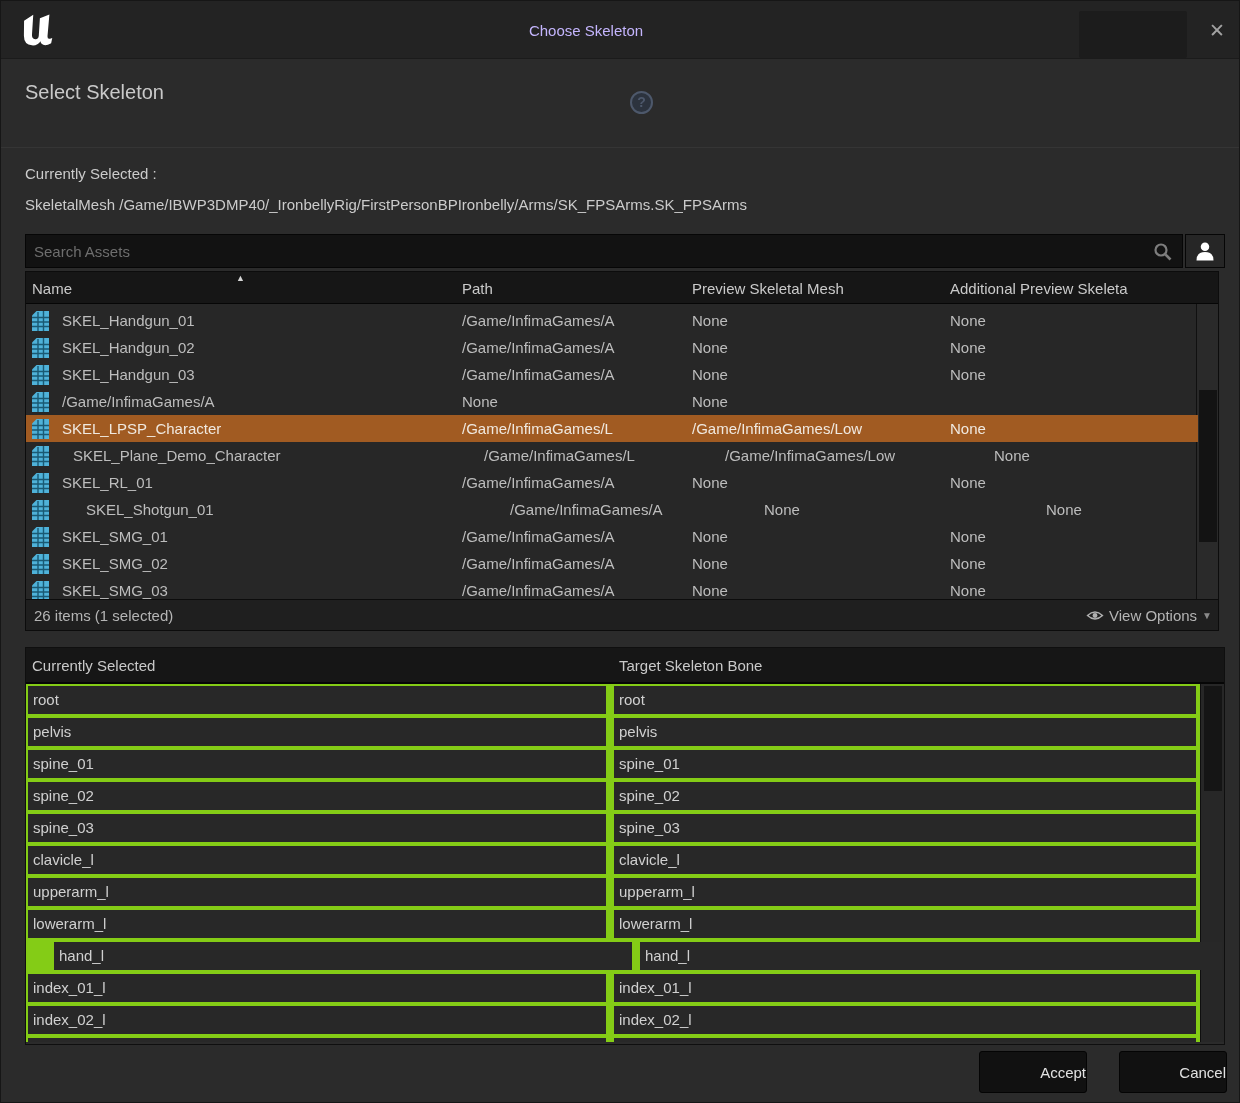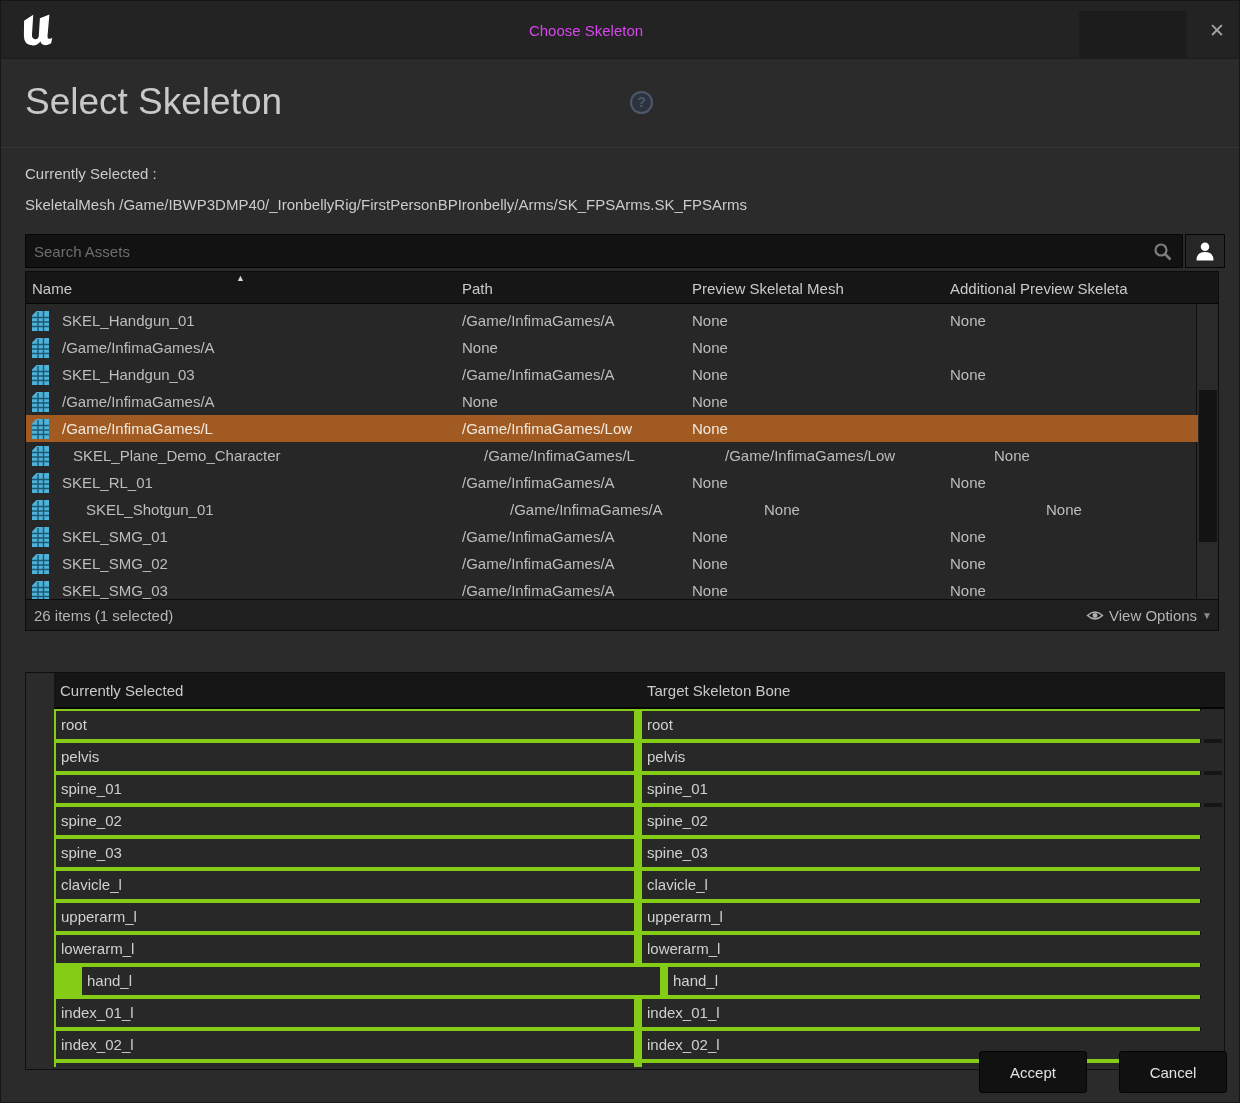--- a/index.html
+++ b/index.html
@@ -5,25 +5,25 @@
   * { margin:0; padding:0; box-sizing:border-box; }
   html,body { width:1240px; height:1103px; }
   body {
     position:relative; background:#2b2b2b; overflow:hidden;
     font-family:"Liberation Sans","DejaVu Sans",sans-serif;
     color:#c8c8c8; border:1px solid #161616;
   }
   
   .titlebar { position:absolute; left:0; top:0; width:1240px; height:58px; background:#232323; border-bottom:1px solid #1b1b1b; }
   .logo { position:absolute; left:18px; top:10px; width:38px; height:38px; }
-  .win-title { position:absolute; left:585px; top:21px; transform:translateX(-50%); font-size:15px; color:#d946ef; white-space:nowrap; }
+  .win-title { position:absolute; left:585px; top:21px; transform:translateX(-50%); font-size:15px; color:#c4b5fd; white-space:nowrap; }
   .tb-placeholder { position:absolute; left:1078px; top:10px; width:108px; height:47px; background:#1c1c1c; border-radius:2px; }
   .close-btn { position:absolute; left:1202px; top:16px; width:28px; height:28px; color:#a2a2a2; font-size:19px; line-height:28px; text-align:center; cursor:pointer; }
   
-  .page-title { position:absolute; left:24px; top:80px; font-size:37px; font-weight:400; color:#c9c9c9; }
+  .page-title { position:absolute; left:24px; top:80px; font-size:20px; font-weight:400; color:#c9c9c9; }
   .help-icon { position:absolute; left:629px; top:90px; width:23px; height:23px; border-radius:50%;
     background:#2c333e; border:2px solid #4d586b; color:#4d586b; font-size:14px; font-weight:bold;
     text-align:center; line-height:19px; }
   .hdiv { position:absolute; left:0; top:146px; width:1240px; height:1px; background:#3e3e3e; opacity:.55; }
   
   .cursel-label { position:absolute; left:24px; top:164px; font-size:15px; color:#cbcbcb; }
   .cursel-value { position:absolute; left:24px; top:195px; font-size:15px; color:#cbcbcb; white-space:nowrap; }
   
   .search-wrap { position:absolute; left:24px; top:233px; width:1158px; height:34px; background:#121212; border:1px solid #060606; }
   .search-wrap input { position:absolute; left:8px; top:0; width:1100px; height:32px; background:transparent; border:none; outline:none;
@@ -46,36 +46,36 @@
   .asset-row.selected .cell { color:#f0e9e0; }
   .asset-row svg { display:block; }
   .asset-scroll { position:absolute; right:0; top:0; width:22px; height:295px; background:#2a2a2a; border-left:1px solid #101010; }
   .asset-thumb { position:absolute; left:2px; top:86px; width:18px; height:152px; background:#131313; }
   .asset-footer { position:relative; height:31px; background:#1f1f1f; border-top:1px solid #0c0c0c;
     display:flex; align-items:center; font-size:15px; }
   .footer-count { margin-left:8px; color:#b5b5b5; }
   .view-options { margin-left:auto; margin-right:6px; display:flex; align-items:center; gap:5px; color:#b5b5b5; cursor:pointer; }
   .view-caret { font-size:10px; color:#8a8a8a; }
   
-  .bone-table { position:absolute; left:24px; top:671px; width:1200px; height:398px; border:1px solid #0f0f0f;padding-left:28px; }
+  .bone-table { position:absolute; left:24px; top:646px; width:1200px; height:398px; border:1px solid #0f0f0f; }
   .bone-header { position:relative; height:36px; background:#161616; border-bottom:2px solid #060606; }
   .bone-header .bh { position:absolute; top:9px; font-size:15px; color:#c9c9c9; }
   .bh-left { left:6px; }
   .bh-right { left:593px; }
   .bone-body { position:relative; height:358px; background:#84cc16; overflow:hidden; }
   .bone-row { position:absolute; left:2px; width:1168px; height:28px; display:flex; gap:8px; }
   .bone-cell { background:#282828; height:28px; font-size:15px; color:#d0d0d0; line-height:28px; padding-left:5px;
     white-space:nowrap; overflow:hidden; }
   .bone-cell.l { width:578px; }
   .bone-cell.r { flex:1; }
   .bone-scroll { position:absolute; right:0; top:0; width:24px; height:358px; background:#272727; border-left:1px solid #0f0f0f; }
   .bone-thumb { position:absolute; left:3px; top:2px; width:18px; height:105px; background:#151515; }
   
   .btn { position:absolute; top:1050px; width:108px; height:42px; background:#111111; border:1px solid #040404; border-radius:3px;
-    color:#e2e2e2; font-size:15px; font-family:inherit; cursor:pointer; }
+    color:#e2e2e2; font-size:15px; font-family:inherit; cursor:pointer;text-align:right; }
   .btn-accept { left:978px; }
   .btn-cancel { left:1118px; }
 </style>
 </head>
 <body>
 
 <div class="titlebar">
   <svg class="logo" viewBox="0 0 24 24">
     <path d="M3.2 6.2 L9.0 2.4 L8.2 15.0 Q8.1 17.6 10.2 17.8 Q12.3 18.0 12.5 15.4 L13.2 4.6 L19.2 2.2 L18.0 16.0 Q17.9 18.0 19.6 17.5 L21.0 17.0 L20.3 20.4 Q16.3 22.6 14.3 20.7 Q13.7 20.1 13.6 19.1 Q11.8 22.0 8.2 21.7 Q3.1 21.2 3.1 15.6 Z" fill="#ffffff"></path>
   </svg>
@@ -125,20 +125,21 @@
     <div class="cell c-name">SKEL_Handgun_01</div>
     <div class="cell c-path">/Game/InfimaGames/A</div>
     <div class="cell c-preview">None</div>
     <div class="cell c-additional">None</div>
   </div>
       <div class="asset-row" style="position: absolute; top: 30px;">
     <svg width="17" height="20" viewBox="0 0 17 20">
       <path d="M4.5 0 L17 0 L17 20 L0 20 L0 4.5 Z" class="ic-bg" fill="#4fb2d9"></path>
       <path d="M0 6.5 H17 M0 11 H17 M0 15.5 H17 M6 1 V20 M11.5 0 V20" class="ic-grid" fill="none" stroke-width="1.4" stroke="#1a5a74"></path>
     </svg>
+    <div class="cell c-name">SKEL_Handgun_02</div>
     <div class="cell c-path">/Game/InfimaGames/A</div>
     <div class="cell c-preview">None</div>
     <div class="cell c-additional">None</div>
   </div>
       <div class="asset-row" style="position: absolute; top: 57px;">
     <svg width="17" height="20" viewBox="0 0 17 20">
       <path d="M4.5 0 L17 0 L17 20 L0 20 L0 4.5 Z" class="ic-bg" fill="#4fb2d9"></path>
       <path d="M0 6.5 H17 M0 11 H17 M0 15.5 H17 M6 1 V20 M11.5 0 V20" class="ic-grid" fill="none" stroke-width="1.4" stroke="#1a5a74"></path>
     </svg>
     <div class="cell c-name">SKEL_Handgun_03</div>
@@ -153,20 +154,21 @@
     </svg>
     <div class="cell c-path">/Game/InfimaGames/A</div>
     <div class="cell c-preview">None</div>
     <div class="cell c-additional">None</div>
   </div>
       <div class="asset-row selected" style="position: absolute; top: 111px;">
     <svg width="17" height="20" viewBox="0 0 17 20">
       <path d="M4.5 0 L17 0 L17 20 L0 20 L0 4.5 Z" class="ic-bg" fill="#4fb2d9"></path>
       <path d="M0 6.5 H17 M0 11 H17 M0 15.5 H17 M6 1 V20 M11.5 0 V20" class="ic-grid" fill="none" stroke-width="1.4" stroke="#1a5a74"></path>
     </svg>
+    <div class="cell c-name">SKEL_LPSP_Character</div>
     <div class="cell c-path">/Game/InfimaGames/L</div>
     <div class="cell c-preview">/Game/InfimaGames/Low</div>
     <div class="cell c-additional">None</div>
   </div>
       <div class="asset-row" style="position: absolute; top: 138px; gap: 11px;">
     <svg width="17" height="20" viewBox="0 0 17 20">
       <path d="M4.5 0 L17 0 L17 20 L0 20 L0 4.5 Z" class="ic-bg" fill="#4fb2d9"></path>
       <path d="M0 6.5 H17 M0 11 H17 M0 15.5 H17 M6 1 V20 M11.5 0 V20" class="ic-grid" fill="none" stroke-width="1.4" stroke="#1a5a74"></path>
     </svg>
     <div class="cell c-name">SKEL_Plane_Demo_Character</div>

